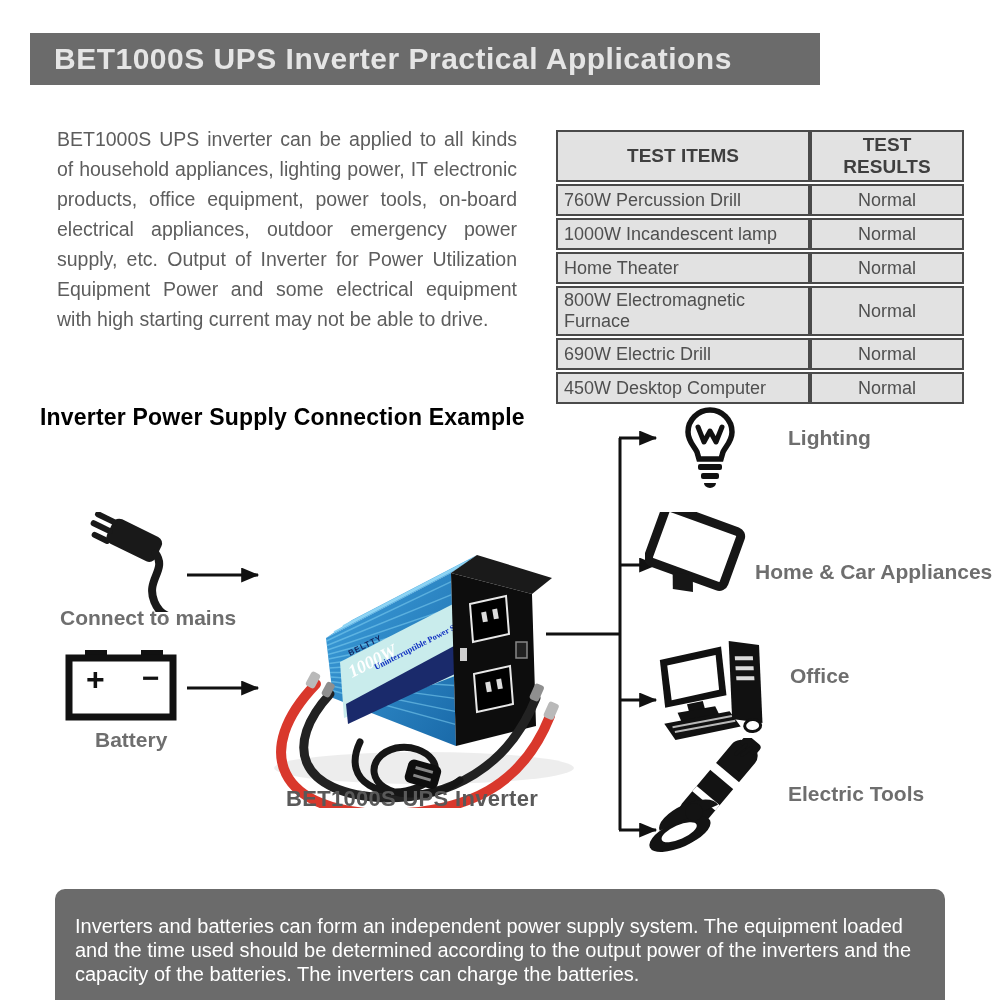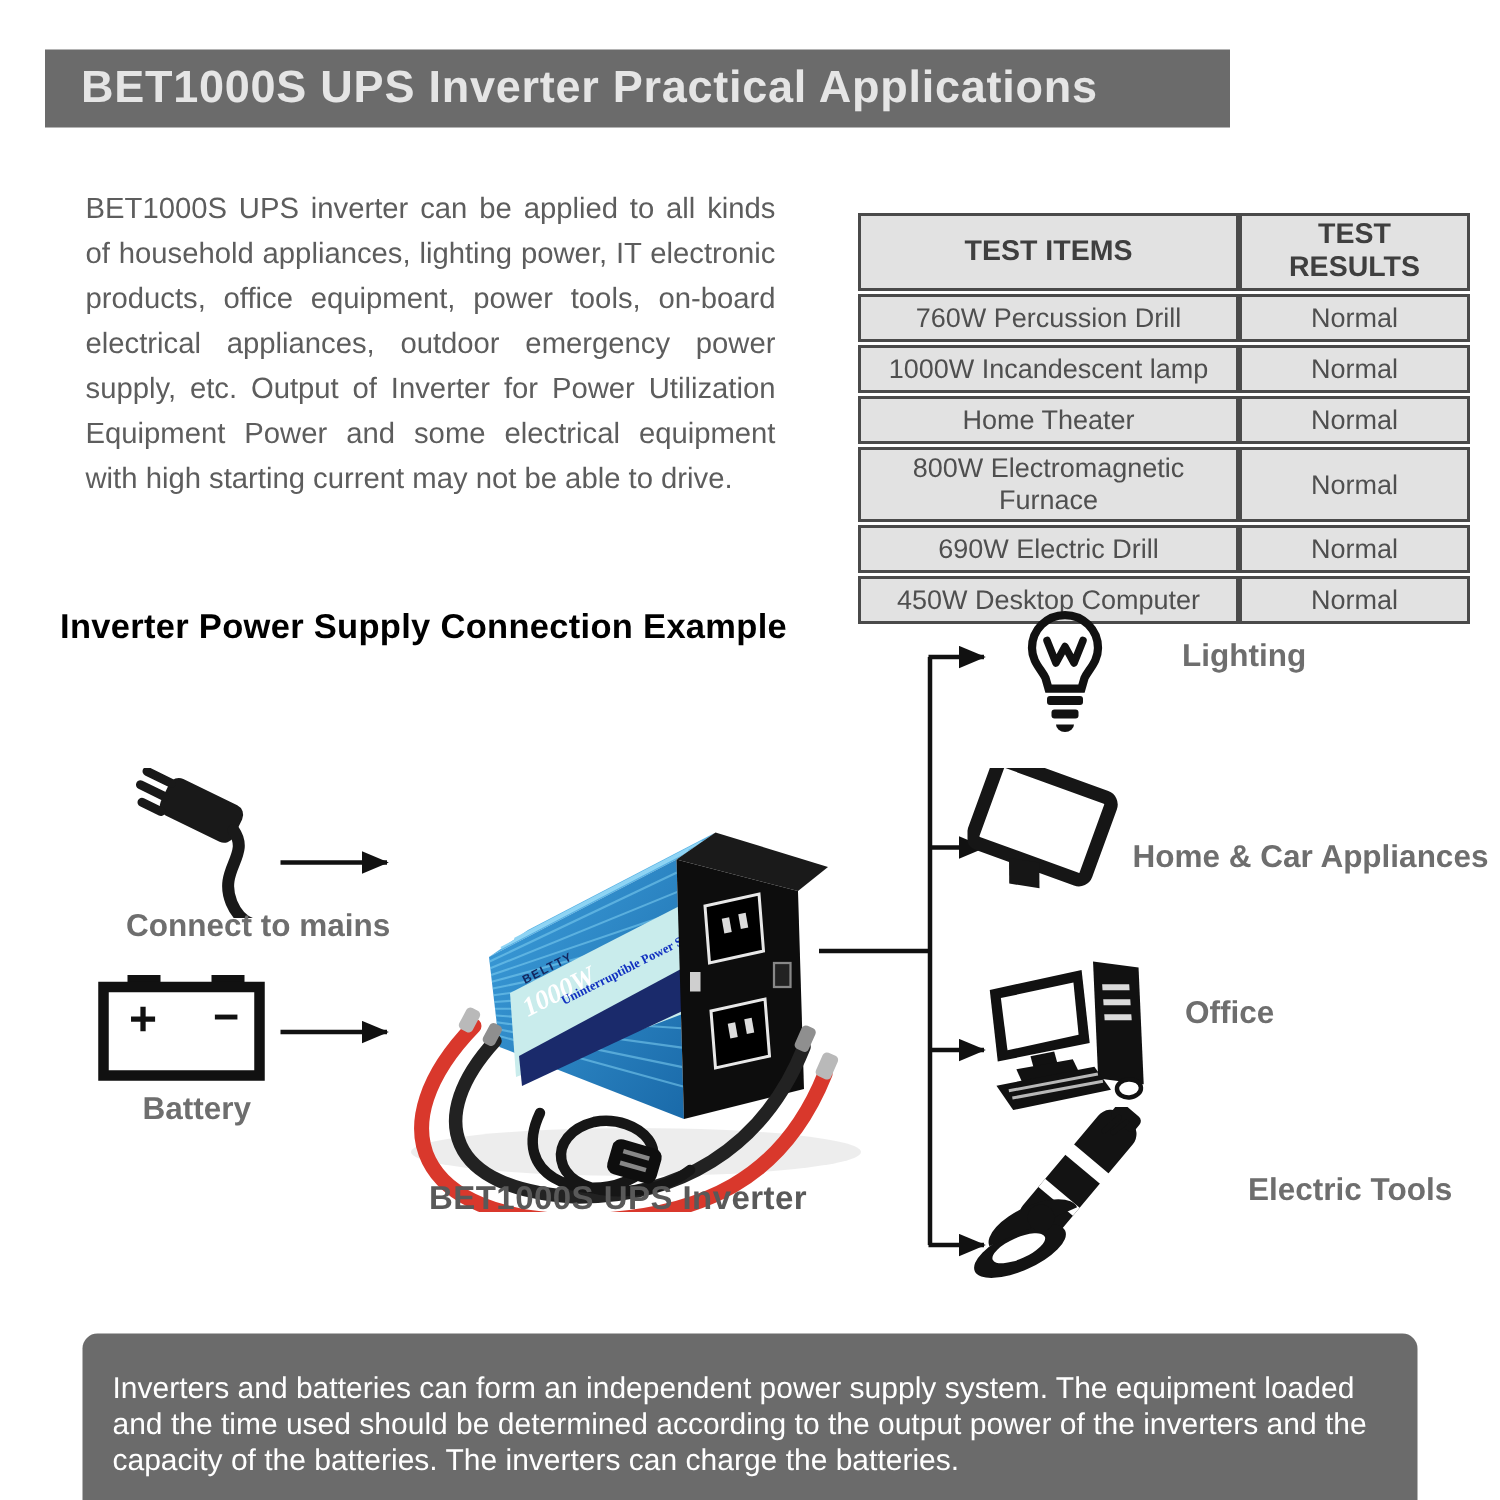--- a/index.html
+++ b/index.html
@@ -13,27 +13,27 @@
     left:30px;top:33px;width:790px;height:52px;background:#6b6b6b;
     color:#e5e5e5;font-weight:bold;font-size:30px;line-height:52px;
     padding-left:24px;box-sizing:border-box;letter-spacing:0.5px;white-space:nowrap;
   }
   
   .intro{
     left:57px;top:124px;width:460px;
     color:#5d5d5d;font-size:19.5px;line-height:30px;text-align:justify;
   }
   
-  .ttable{left:572px;top:128px;border-collapse:separate;border-spacing:0 2px;margin-top:12px;}
+  .ttable{left:556px;top:128px;border-collapse:separate;border-spacing:0 2px;}
   .ttable th,.ttable td{
     background:#e2e2e2;border:2px solid #4a4a4a;color:#4f4f4f;
     font-size:18px;padding:2px 6px;height:24px;
   }
   .ttable th{font-weight:bold;color:#3f3f3f;font-size:19px;text-align:center;}
-  .col-item{width:238px;text-align:center;}
+  .col-item{width:238px;text-align:left;}
   .col-res{width:138px;text-align:center;}
   
   .red-head{
     left:40px;top:404px;color:#000000;font-weight:bold;font-size:23px;letter-spacing:0.2px;
   }
   
   .glabel{color:#6e6e6e;font-weight:bold;font-size:21px;white-space:nowrap;}
   .caption{
     left:286px;top:786px;color:#595959;font-weight:bold;font-size:22px;letter-spacing:0.3px;
   }
@@ -111,21 +111,21 @@
 
   <svg class="abs" style="left:76px;top:512px;" width="120" height="100" viewBox="0 0 120 100">
     <g transform="rotate(26 55 35)">
       <rect x="28" y="14" width="54" height="27" rx="7" fill="#191919"></rect>
       <rect x="8" y="17" width="24" height="6" rx="3" fill="#191919"></rect>
       <rect x="8" y="27" width="24" height="6" rx="3" fill="#191919"></rect>
       <rect x="14" y="37" width="20" height="6" rx="3" fill="#191919"></rect>
       <path d="M80,30 C 98,40 82,58 100,74 C 108,81 116,82 122,80" stroke="#191919" stroke-width="8" fill="none" stroke-linecap="round"></path>
     </g>
   </svg>
-  <div class="abs glabel" style="left:84px;top:606px;">Connect to mains</div>
+  <div class="abs glabel" style="left:60px;top:606px;">Connect to mains</div>
 
   <svg class="abs" style="left:60px;top:646px;" width="122" height="82" viewBox="0 0 122 82">
     <rect x="25" y="4" width="22" height="12" fill="#111"></rect>
     <rect x="81" y="4" width="22" height="12" fill="#111"></rect>
     <rect x="9" y="12" width="104" height="59" fill="#ffffff" stroke="#111" stroke-width="7"></rect>
     <text x="26" y="44" font-size="32" font-weight="bold" fill="#111" font-family="Liberation Sans, sans-serif">+</text>
     <text x="82" y="42" font-size="30" font-weight="bold" fill="#111" font-family="Liberation Sans, sans-serif">−</text>
   </svg>
   <div class="abs glabel" style="left:95px;top:728px;">Battery</div>
 
@@ -237,17 +237,17 @@
     <path d="M100,16 l10,-9 m-4,10 l9,-7" stroke="#131313" stroke-width="3.5" fill="none" stroke-linecap="round"></path>
     <g transform="rotate(-24 44 96)">
       <ellipse cx="44" cy="96" rx="33" ry="13" fill="#131313"></ellipse>
       <ellipse cx="44" cy="94" rx="19" ry="7" fill="#ffffff"></ellipse>
     </g>
     <g transform="rotate(-24 52 78)">
       <path d="M20,80 a32,14 0 0 1 64,0 z" fill="#131313"></path>
     </g>
     <circle cx="58" cy="74" r="9" fill="#131313"></circle>
   </svg>
-  <div class="abs glabel" style="left:788px;top:782px;margin-left:44px;">Electric Tools</div>
+  <div class="abs glabel" style="left:788px;top:782px;">Electric Tools</div>
 
   <div class="abs note">Inverters and batteries can form an independent power supply system. The equipment loaded and the time used should be determined according to the output power of the inverters and the capacity of the batteries. The inverters can charge the batteries.</div>
 
 </div>
 
 </body></html>

